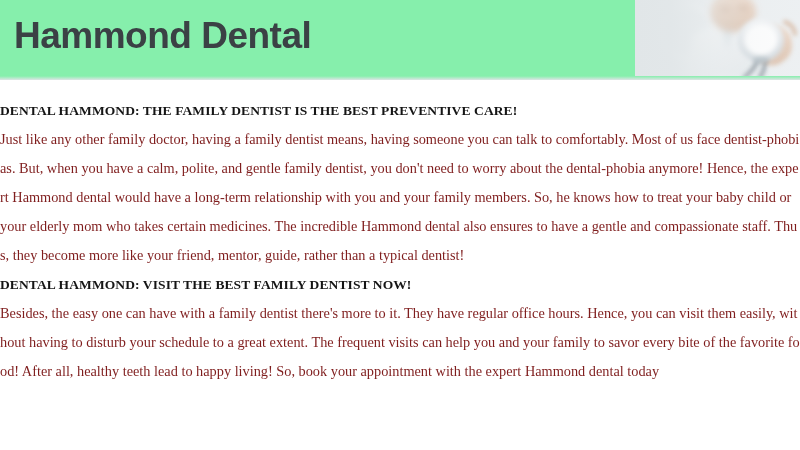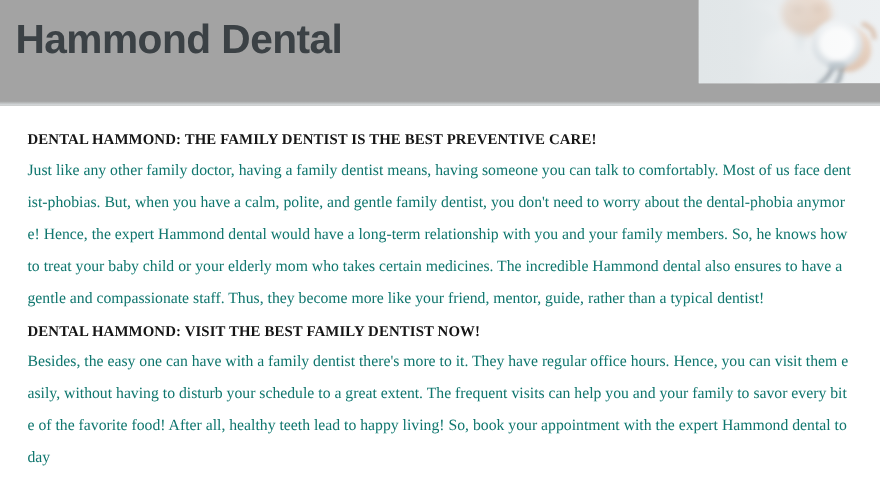--- a/index.html
+++ b/index.html
@@ -20,22 +20,22 @@
     width: 800px;
     height: 450px;
     background: #ffffff;
     box-sizing: border-box;
   }
 
   
   .site-header {
     position: relative;
     width: 800px;
-    height: 96px;
-    background: #a3a3a3;
+    height: 80px;
+    background: #86efac;
     overflow: hidden;
   }
   .site-title {
     position: absolute;
     left: 14px;
     top: 14px;
     margin: 0;
     font-family: "Liberation Sans", "DejaVu Sans", sans-serif;
     font-weight: bold;
     font-size: 37px;
@@ -76,21 +76,21 @@
     position: absolute;
     left: 0;
     bottom: 0;
     width: 800px;
     height: 4px;
     background: linear-gradient(to bottom, rgba(225,230,232,0), #dfe4e6);
   }
 
   
   .article {
-    padding: 0 25px;
+    padding: 0 0;
     box-sizing: border-box;
   }
 
   .section-heading {
     margin: 0;
     padding: 0;
     font-family: "Liberation Serif", "DejaVu Serif", serif;
     font-weight: bold;
     font-size: 13.5px;
     line-height: 29px;
@@ -98,21 +98,21 @@
     letter-spacing: 0.1px;
     white-space: nowrap;
   }
 
   .body-text {
     margin: 0;
     padding: 0;
     font-family: "Liberation Serif", "DejaVu Serif", serif;
     font-size: 14.3px;
     line-height: 29px;
-    color: #0f766e;
+    color: #7f1d1d;
     text-align: left;
     
     word-break: break-all;
     overflow-wrap: anywhere;
     hyphens: none;
   }
 
   .block-1 { margin-top: 16px; }
   .block-2 { }
   .para    { margin-top: 0; }

